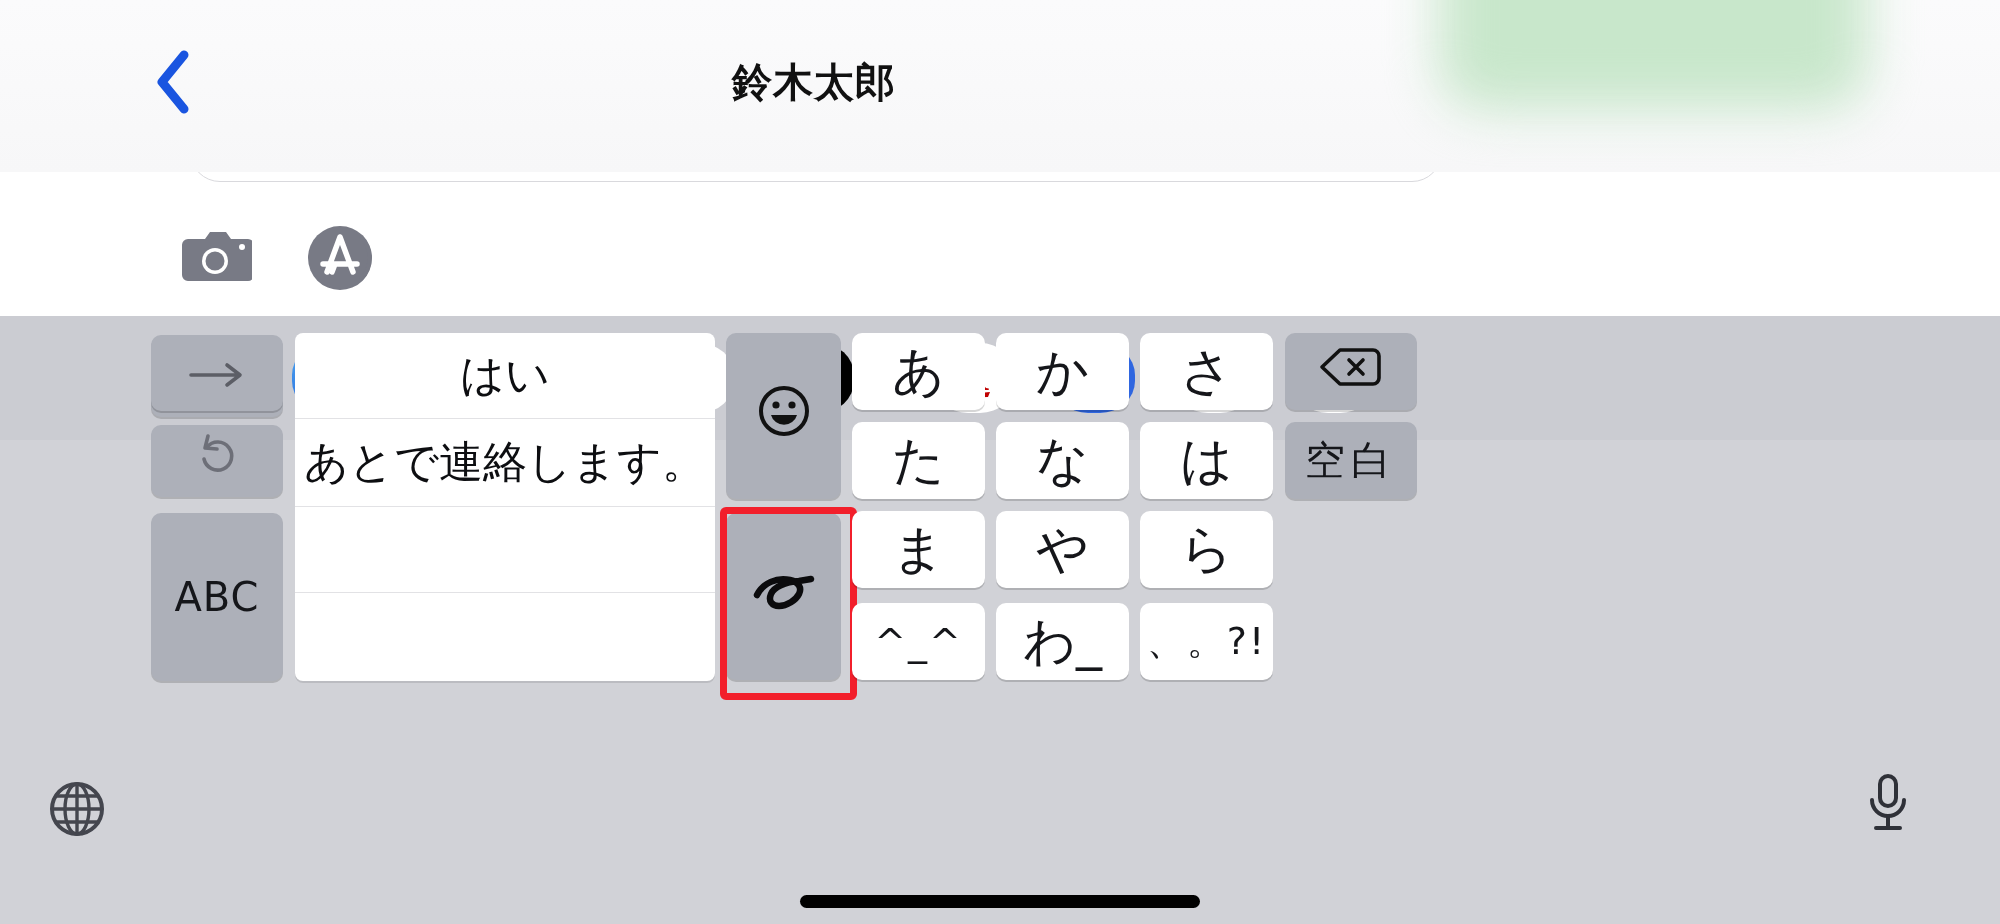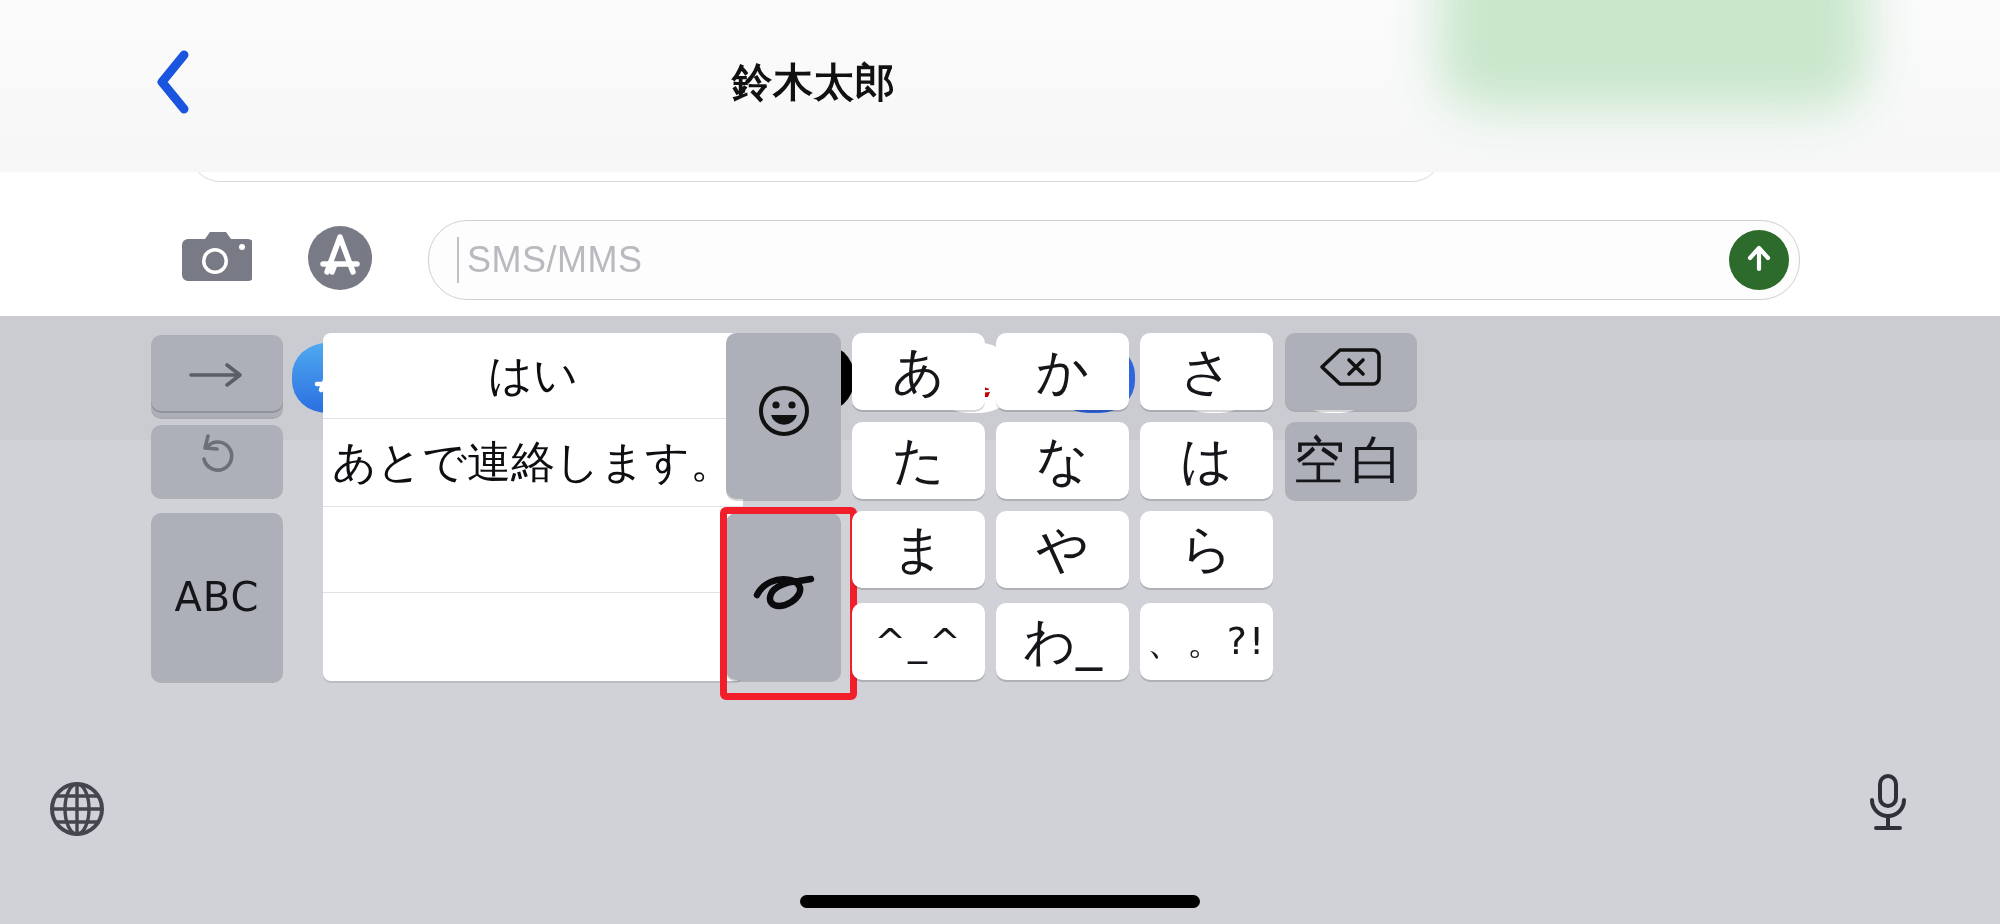--- a/index.html
+++ b/index.html
@@ -83,21 +83,21 @@
     position:absolute;left:0;top:440px;width:2000px;height:484px;background:#d1d2d7;
   }
   .key{
     position:absolute;border-radius:10px;display:flex;align-items:center;justify-content:center;
     box-shadow:0 2px 0 rgba(0,0,0,.16);cursor:pointer;
     font-family:"DejaVu Sans","Liberation Sans",sans-serif;
   }
   .key.grey{background:#adb0b9;}
   .key.white{background:#ffffff;}
   .key .lab{font-size:44px;color:#15161a;}
-  .key .lab.jp{font-size:52px;letter-spacing:6px;}
+  .key .lab.jp{font-size:40px;letter-spacing:6px;}
   .key .lab.kana{font-size:52px;}
   .key .lab.small{font-size:38px;letter-spacing:2px;}
   .key .lab.abc{font-size:40px;letter-spacing:1px;}
 
   .suggest{
     position:absolute;left:295px;top:425px;width:420px;height:250px;
     background:#fff;border-radius:8px;overflow:hidden;
     box-shadow:0 2px 0 rgba(0,0,0,.10);
   }
   .srow{
@@ -150,31 +150,20 @@
         <circle cx="64" cy="18" r="3" fill="#fff"></circle>
       </svg>
     </span>
     <span class="appstore-btn">
       <svg width="72" height="72" viewBox="0 0 72 72">
         <circle cx="36" cy="36" r="32" fill="#787a85"></circle>
         <path d="M36 15 L49 50 M36 15 L23 50 M19 42 H53 M28 50 L31 42" stroke="#fff" stroke-width="5.5" stroke-linecap="round" fill="none"></path>
         <path d="M58 16 a30 30 0 0 1 0 40" stroke="#787a85" stroke-width="4" fill="none" stroke-linecap="round"></path>
       </svg>
     </span>
-    <div class="textfield">
-      <div class="caret"></div>
-      <div class="placeholder">SMS/MMS</div>
-      <div class="sendbtn">
-        <span>
-          <svg width="36" height="36" viewBox="0 0 36 36">
-            <path d="M18 29 V9 M9 18 L18 8 L27 18" stroke="#fff" stroke-width="4.2" fill="none" stroke-linecap="round" stroke-linejoin="round"></path>
-          </svg>
-        </span>
-      </div>
-    </div>
   </div>
 
   <div class="appstrip">
 
     <div class="appicon first" style="background:#fff;">
       <svg width="52" height="52" viewBox="0 0 52 52">
         <g opacity=".92">
           <ellipse cx="26" cy="14" rx="7.5" ry="11" fill="#f4b223"></ellipse>
           <ellipse cx="36" cy="19" rx="7.5" ry="11" fill="#e7de2e" transform="rotate(55 36 19)"></ellipse>
           <ellipse cx="38" cy="31" rx="7.5" ry="11" fill="#5dbf55" transform="rotate(108 38 31)"></ellipse>
@@ -287,21 +276,21 @@
           <path d="M12 14 a14 14 0 1 1 -3 12" fill="none" stroke="#6d6f78" stroke-width="3.6" stroke-linecap="round"></path>
           <path d="M13 3 L10 15 L22 16" fill="none" stroke="#6d6f78" stroke-width="3.6" stroke-linecap="round" stroke-linejoin="round"></path>
         </svg>
       </span>
     </div>
 
     <div class="key grey" style="left:151px;top:513px;width:132px;height:168px;pointer-events:auto;text-align:center;">
       <span class="lab abc">ABC</span>
     </div>
 
-    <div class="suggest" style="left:295px;top:333px;width:420px;height:348px;pointer-events:auto;margin-left:28px;">
+    <div class="suggest" style="left:295px;top:333px;width:420px;height:348px;pointer-events:auto;">
       <div class="srow" style="height:86px;justify-content:space-around;padding:0 26px;">
         <span class="chip">はい</span>
       </div>
       <div class="srow" style="height:88px;justify-content:center;text-align:center;">
         <span class="chip">あとで連絡します。</span>
       </div>
       <div class="srow" style="height:86px;"></div>
       <div class="srow" style="height:88px;"></div>
     </div>
 

